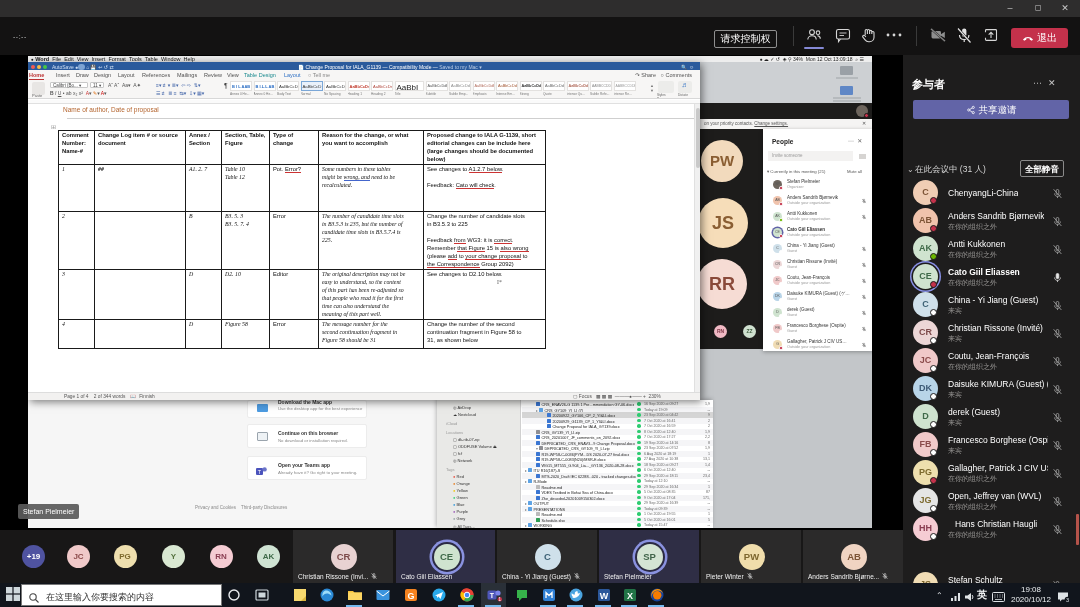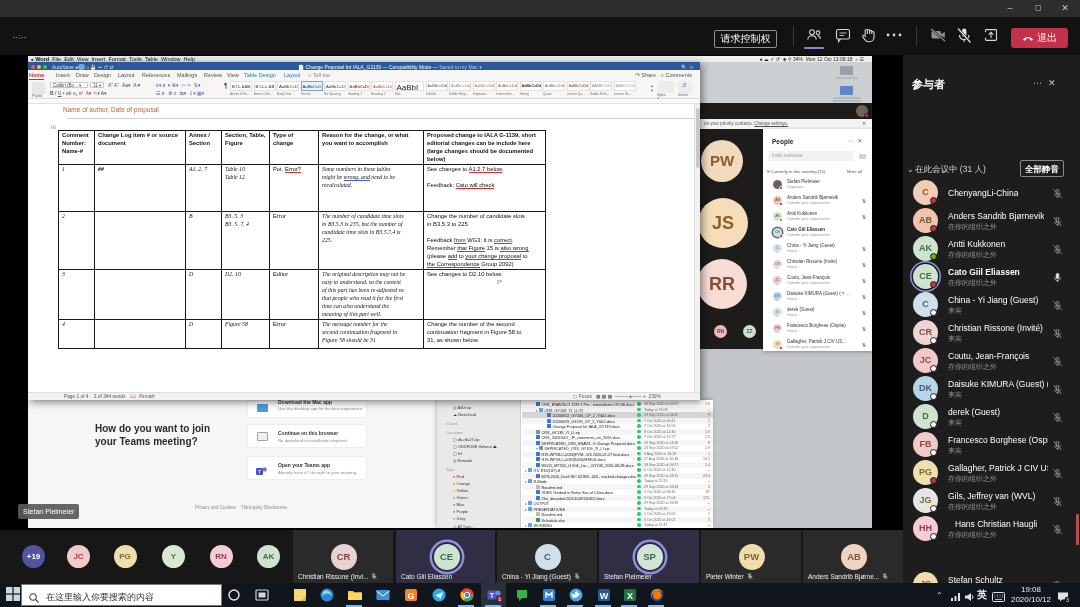--- a/index.html
+++ b/index.html
@@ -278,21 +278,20 @@
         <div class="abs" style="left:98px; top:213px; font-size:4.5px; color:#888;"><svg width="6" height="6" viewBox="0 0 20 20">
               <g fill="none" stroke="#777" stroke-width="2">
                 <rect x="8" y="3.8" width="4" height="8" rx="2"></rect>
                 <path d="M5.5 10c0 2.7 2 4.5 4.5 4.5s4.5-1.8 4.5-4.5M10 14.5V17"></path>
                 <path d="M4 3.5l12 13.4"></path>
               </g>
             </svg></div>
       </div>
     </div>
     <div id="browser">
-      <div class="abs" style="left:67px; top:22px; font-size:10px; font-weight:bold; color:#2b2b2b; line-height:13px;">How do you want to join<br>your Teams meeting?</div>
       <div class="abs" style="left:219px; top:0px; width:120px; height:18px; background:#fff; border:1px solid #ececec; border-radius:2px;">
         <div class="abs" style="left:9px; top:3px; width:11px; height:8px; background:#4d9be0; border-radius:1px;"></div>
         <div class="abs" style="left:30px; top:-2px; font-size:5px; font-weight:bold; color:#333;">Download the Mac app</div>
         <div class="abs" style="left:30px; top:5px; font-size:4.3px; color:#8a8a8a;">Use the desktop app for the best experience</div>
       </div>
       <div class="abs" style="left:219px; top:24px; width:120px; height:24px; background:#fff; border:1px solid #ececec; border-radius:2px;">
         <div class="abs" style="left:9px; top:7px; width:11px; height:9px; border:1px solid #9aa4ad; border-radius:1px; background:#eef2f5;"></div>
         <div class="abs" style="left:30px; top:5px; font-size:5px; font-weight:bold; color:#333;">Continue on this browser</div>
         <div class="abs" style="left:30px; top:13px; font-size:4.3px; color:#8a8a8a;">No download or installation required.</div>
       </div>
@@ -668,20 +667,28 @@
             <path d="M5.5 10c0 2.7 2 4.5 4.5 4.5s4.5-1.8 4.5-4.5M10 14.5V17"></path>
             <path d="M4 3.5l12 13.4"></path>
           </g>
         </svg></div>
     </div>
 </div>
 
 <div id="panel">
   <div class="abs" style="left:9px; top:22px; font-size:11px; font-weight:bold; color:#fff;">参与者</div>
   <div class="abs" style="left:130px; top:23px; font-size:9px; color:#c8c8c8; letter-spacing:6px;">⋯✕</div>
+  <div class="abs" style="left:10px; top:45px; width:156px; height:19px; background:#6264a7; border-radius:2px; text-align:center; font-size:9.5px; color:#fff; line-height:19px;"><svg width="10" height="10" viewBox="0 0 20 20" style="vertical-align:-1.5px; margin-right:3px;">
+        <g fill="none" stroke="#fff" stroke-width="1.6">
+          <circle cx="5.5" cy="10" r="2.2"></circle>
+          <circle cx="14.5" cy="4.8" r="2.2"></circle>
+          <circle cx="14.5" cy="15.2" r="2.2"></circle>
+          <path d="M7.5 9l5-3.2M7.5 11l5 3.2"></path>
+        </g>
+      </svg>共享邀请</div>
   <div class="abs" style="left:4px; top:110px; font-size:8px; color:#c8c8c8;">⌄</div>
   <div class="abs" style="left:12px; top:109px; font-size:8.5px; color:#d6d6d6;">在此会议中 (31 人)</div>
   <div class="abs" style="left:117px; top:105px; width:44px; height:17px; border:1px solid #8a8a8a; border-radius:2px; font-size:8.5px; color:#fff; text-align:center; line-height:16px; font-weight:bold;">全部静音</div>
   <div class="prow" style="top:124px;">
       <div class="pav" style="background:#f0cdb4; color:#7d5436; ">C</div>
       <div class="dot" style="background:#c4314b;"></div>
       <div class="pname" style="top:9px; font-weight:normal;">ChenyangLi-China</div>
       <div class="pmic"><svg width="13" height="13" viewBox="0 0 20 20">
           <g fill="none" stroke="#9a9a9a" stroke-width="1.4">
             <rect x="8" y="3.8" width="4" height="8" rx="2"></rect>
@@ -815,21 +822,21 @@
           <g fill="none" stroke="#9a9a9a" stroke-width="1.4">
             <rect x="8" y="3.8" width="4" height="8" rx="2"></rect>
             <path d="M5.5 10c0 2.7 2 4.5 4.5 4.5s4.5-1.8 4.5-4.5M10 14.5V17"></path>
             <path d="M4 3.5l12 13.4"></path>
           </g>
         </svg></div>
     </div>
   <div class="prow" style="top:432px;">
       <div class="pav" style="background:#e5e5e5; color:#7d6a2e; ">JG</div>
       <div class="dot" style="background:#fff;"></div>
-      <div class="pname" style="top:4px; font-weight:normal;">Gils, Jeffrey van (WVL)</div>
+      <div class="pname" style="top:4px; font-weight:normal;">Open, Jeffrey van (WVL)</div>
       <div class="psub">在你的组织之外</div>
       <div class="pmic"><svg width="13" height="13" viewBox="0 0 20 20">
           <g fill="none" stroke="#9a9a9a" stroke-width="1.4">
             <rect x="8" y="3.8" width="4" height="8" rx="2"></rect>
             <path d="M5.5 10c0 2.7 2 4.5 4.5 4.5s4.5-1.8 4.5-4.5M10 14.5V17"></path>
             <path d="M4 3.5l12 13.4"></path>
           </g>
         </svg></div>
     </div>
   <div class="prow" style="top:460px;">

